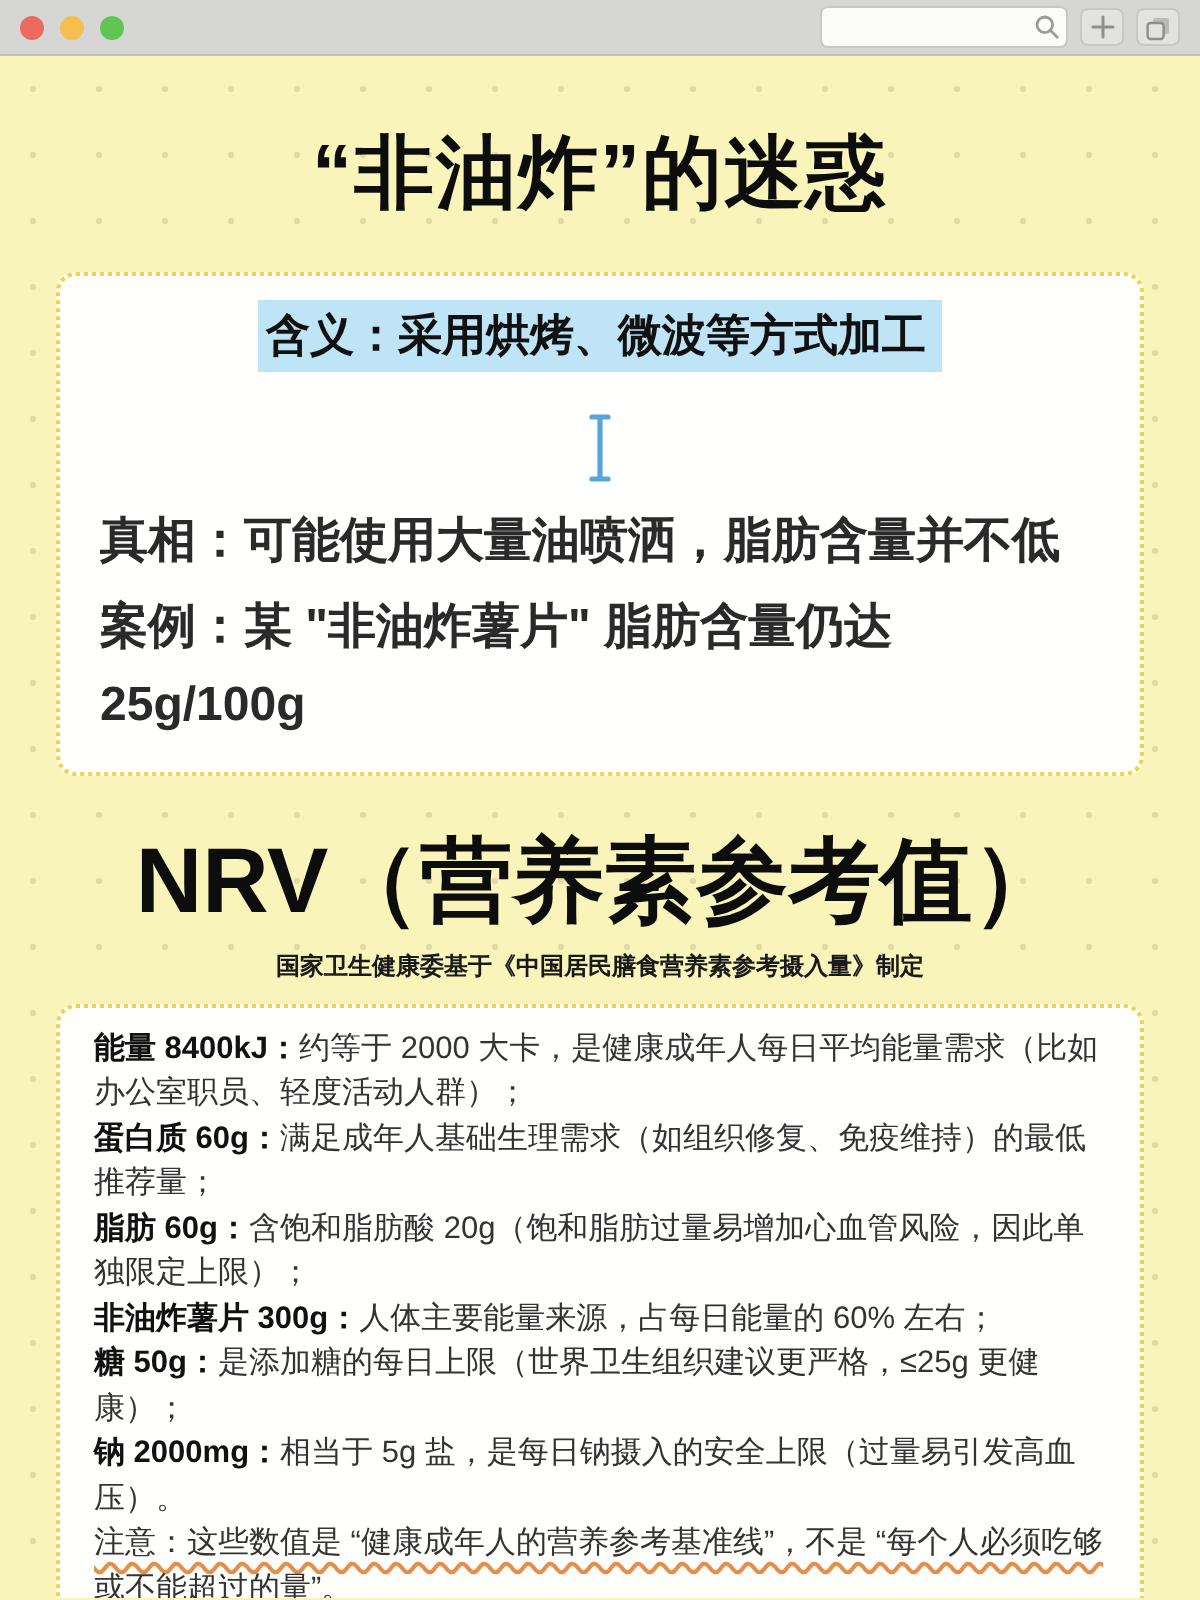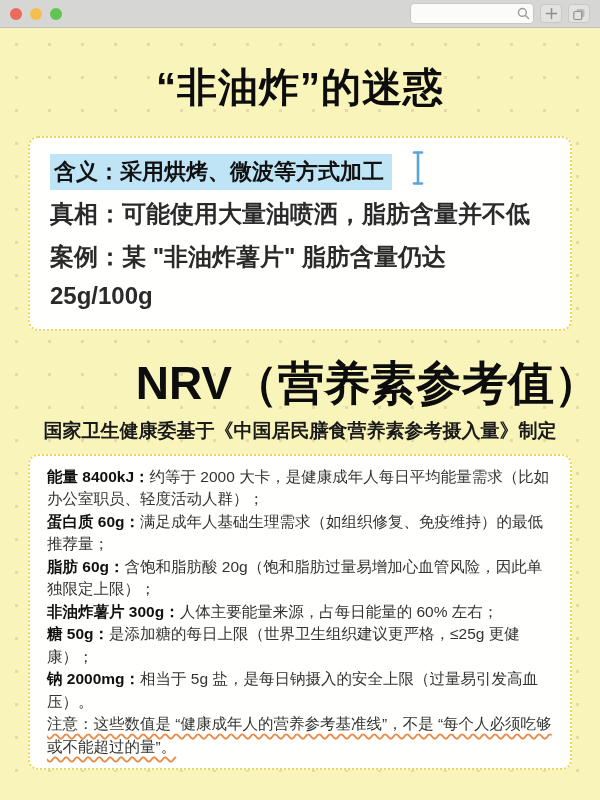--- a/index.html
+++ b/index.html
@@ -41,35 +41,35 @@
   }
   h1.page-title{
     margin:36px 10px 0;text-align:center;
     font-size:40px;line-height:1.15;font-weight:900;color:#0d0d0d;letter-spacing:1px;
   }
   .card{
     margin:26px 28px 0;background:#fffffe;
     border:2px dotted #f0d34b;border-radius:10px;
     padding:12px 20px 14px;box-sizing:border-box;
   }
-  .hl-row{display:flex;align-items:flex-end;gap:20px;}
+  .hl-row{display:flex;align-items:center;gap:20px;flex-direction:column;}
   .highlight{
     display:inline-block;background:#bee4f6;color:#111;
     font-size:22px;font-weight:bold;line-height:34px;padding:1px 8px 1px 4px;
   }
   .caret-icon{flex:0 0 auto;}
   .card p.bodyline{
     margin:4px 0 0;font-size:24px;line-height:39px;color:#2a2a2a;font-weight:700;
   }
   h2.nrv-title{
-    margin:26px 0 0;text-align:right;
+    margin:26px 0 0;text-align:center;
     font-size:46px;line-height:1.15;font-weight:900;color:#0d0d0d;
   }
   .nrv-subtitle{
-    margin-top:8px;text-align:center;font-size:19px;font-weight:bold;color:#1a1a1a;
+    margin-top:8px;text-align:center;font-size:12px;font-weight:bold;color:#1a1a1a;
   }
   .card.nrv{margin-top:10px;padding:10px 17px 10px;}
   .card.nrv p{margin:0;font-size:15.5px;line-height:22.5px;color:#333;}
   .card.nrv p b{color:#111;}
   .wavy{
     text-decoration-line:underline;
     text-decoration-style:wavy;
     text-decoration-color:#e78c4a;
     text-decoration-thickness:2px;
     text-underline-offset:4px;

